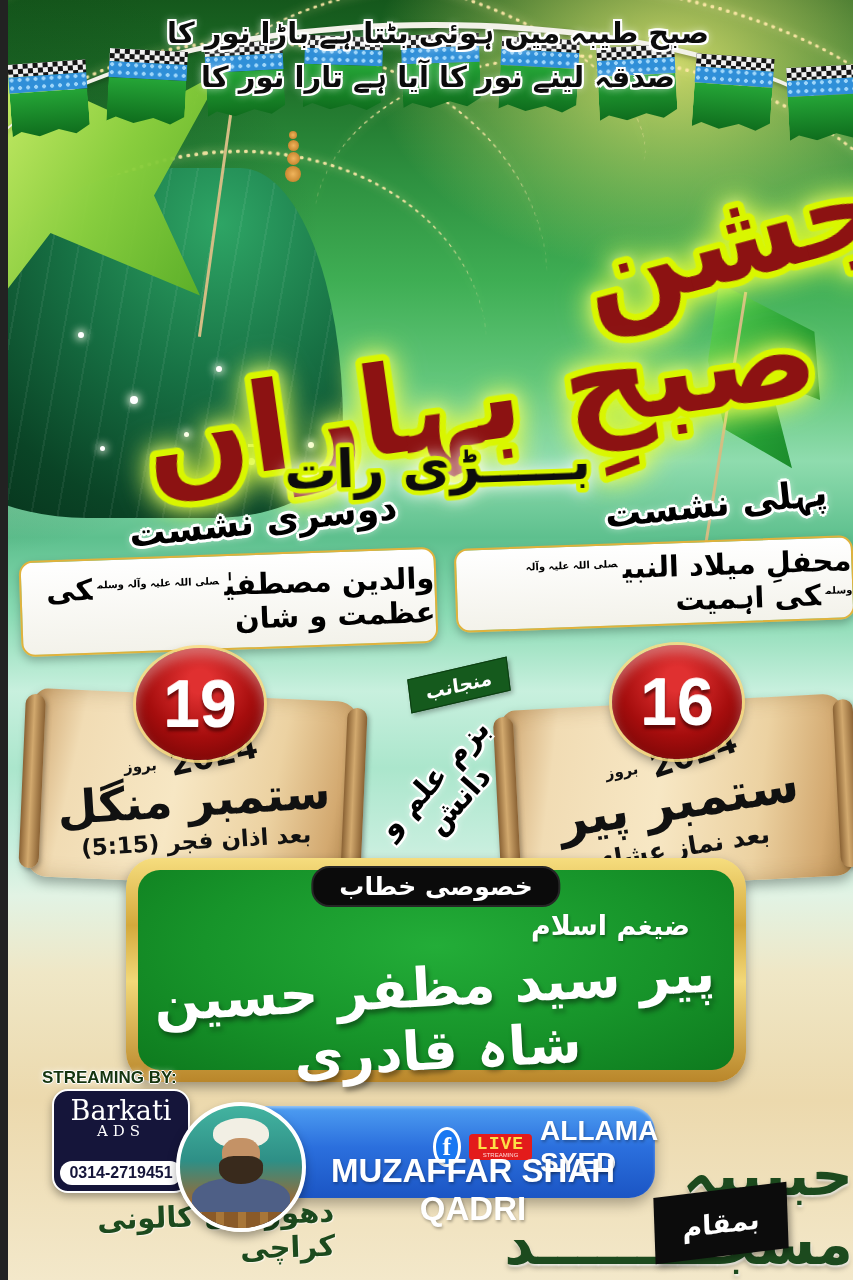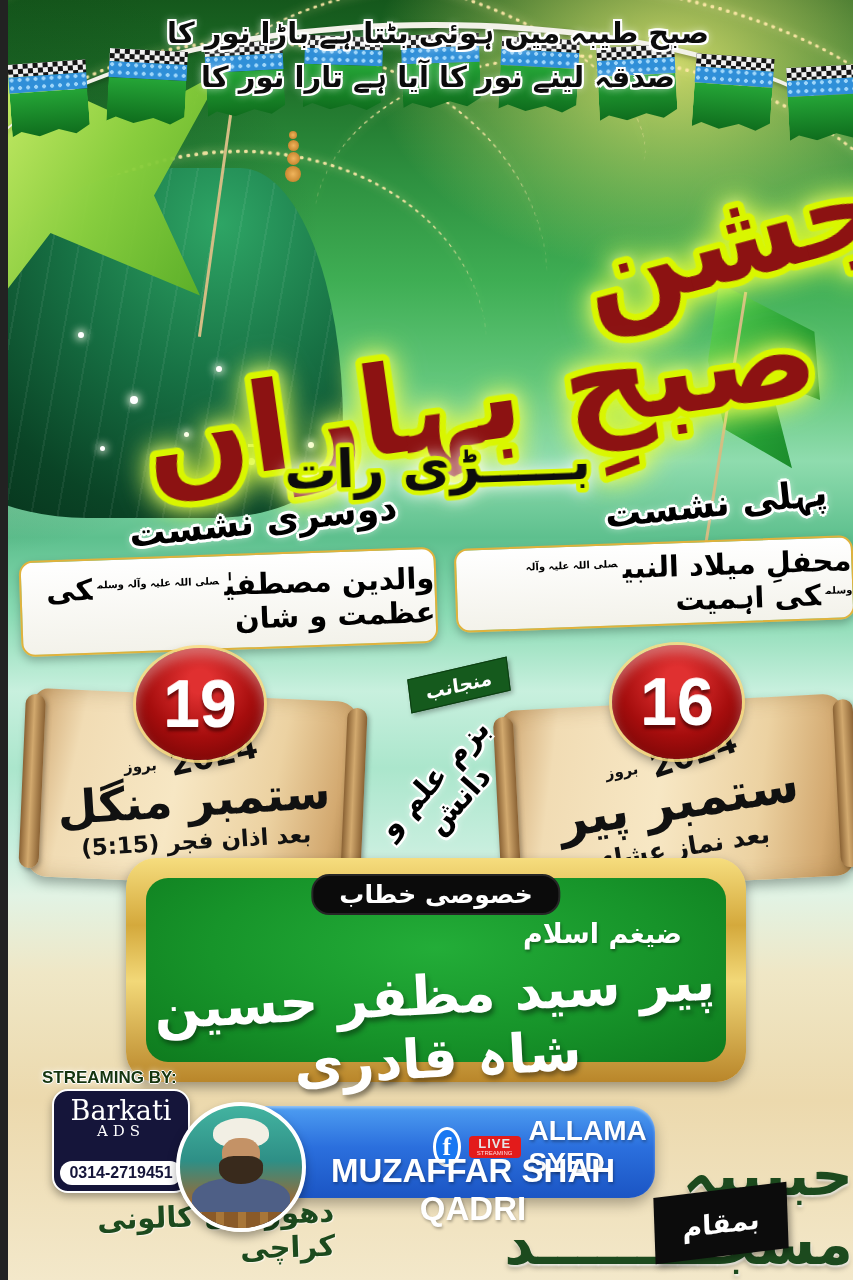--- a/index.html
+++ b/index.html
@@ -85,21 +85,21 @@
     text-shadow:0 4px 3px rgba(60,0,0,.65),0 -1px 0 #ffd9d9;}
   .org-label{position:absolute;z-index:4;background:#155a1d;border:1px solid #0c3d12;color:#fff;
     font-size:19px;font-weight:bold;padding:5px 16px;transform:rotate(-13deg) skewX(-6deg);
     box-shadow:2px 3px 5px rgba(0,0,0,.3);}
   .org-name{position:absolute;z-index:4;display:flex;align-items:center;justify-content:center;
     font-weight:bold;font-size:30px;color:#000;text-align:center;line-height:1.1;
     text-shadow:-2px 0 0 #fff,2px 0 0 #fff,0 -2px 0 #fff,0 2px 0 #fff,
       -2px -2px 0 #fff,2px 2px 0 #fff,-2px 2px 0 #fff,2px -2px 0 #fff,0 0 9px #fff;}
   
   .gb-outer{position:absolute;left:118px;top:858px;width:620px;height:224px;z-index:5;
-    border-radius:30px;padding:20px;box-sizing:border-box;
+    border-radius:30px;padding:12px;box-sizing:border-box;
     background:linear-gradient(180deg,#f6dd7e,#d4a93c 30%,#f2d878 55%,#b9862a 100%);
     box-shadow:0 5px 12px rgba(0,0,0,.35);}
   .gb-inner{position:relative;width:100%;height:100%;border-radius:22px;
     background:radial-gradient(at 50% 38%,#23ad38 0%,#17942a 55%,#0e7a1e 100%);}
   .gb-badge{position:absolute;top:-4px;left:50%;transform:translateX(-50%);background:#0b0b0b;
     color:#fff;border-radius:18px;padding:4px 26px;font-size:25px;font-weight:bold;border:2px solid #262626;}
   .gb-pre{position:absolute;top:40px;right:44px;color:#fff;font-size:27px;font-weight:bold;
     text-shadow:1px 2px 3px rgba(0,0,0,.4);}
   .gb-name{position:absolute;top:86px;left:0;right:0;text-align:center;color:#fff;font-weight:bold;
     font-size:54px;transform:rotate(-3deg);text-shadow:2px 4px 5px rgba(0,0,0,.4);}
@@ -116,21 +116,21 @@
   
   .live-banner{position:absolute;left:227px;top:1106px;width:420px;height:92px;z-index:5;border-radius:26px;
     background:linear-gradient(180deg,#4e9ef2 0%,#2b6fdd 45%,#1b55c4 100%);
     box-shadow:0 6px 14px rgba(0,0,0,.3), inset 0 2px 3px rgba(255,255,255,.4);}
   .lb-row1{position:absolute;left:198px;top:9px;display:flex;gap:8px;align-items:center;}
   .fb-circle{width:34px;height:34px;border-radius:50%;background:#1877f2;border:3px solid #fff;
     display:flex;align-items:center;justify-content:center;font-family:"Liberation Serif",serif;
     font-weight:bold;font-size:26px;color:#fff;line-height:1;}
   .live-badge{background:#e31b1b;border-radius:4px;padding:2px 8px 1px;display:flex;flex-direction:column;
     align-items:center;line-height:.95;}
-  .live-badge b{font-family:Liberation Sans, sans-serif;font-size:13px;color:#e5e5e5;letter-spacing:1px;}
+  .live-badge b{font-family:Liberation Mono, monospace;font-size:18px;color:#fde047;letter-spacing:1px;}
   .live-badge i{font-style:normal;font-family:"Liberation Sans",sans-serif;font-size:6px;color:#ffd9d9;}
   .lb-line1{font-family:"Liberation Sans",sans-serif;font-weight:bold;font-size:28px;color:#fff;
     text-shadow:1px 2px 3px rgba(0,0,0,.3);}
   .lb-line2{position:absolute;left:64px;right:8px;top:46px;text-align:center;
     font-family:"Liberation Sans",sans-serif;font-weight:bold;font-size:33px;color:#fff;
     text-shadow:1px 2px 3px rgba(0,0,0,.3);}
   .photo{position:absolute;left:168px;top:1102px;width:122px;height:122px;z-index:6;border-radius:50%;
     border:4px solid #fff;overflow:hidden;box-shadow:0 5px 10px rgba(0,0,0,.35);
     background:linear-gradient(180deg,#43b3a0 0%,#2e8f86 45%,#9a6a36 78%,#6e421e 100%);}
   .photo div{position:absolute;}

